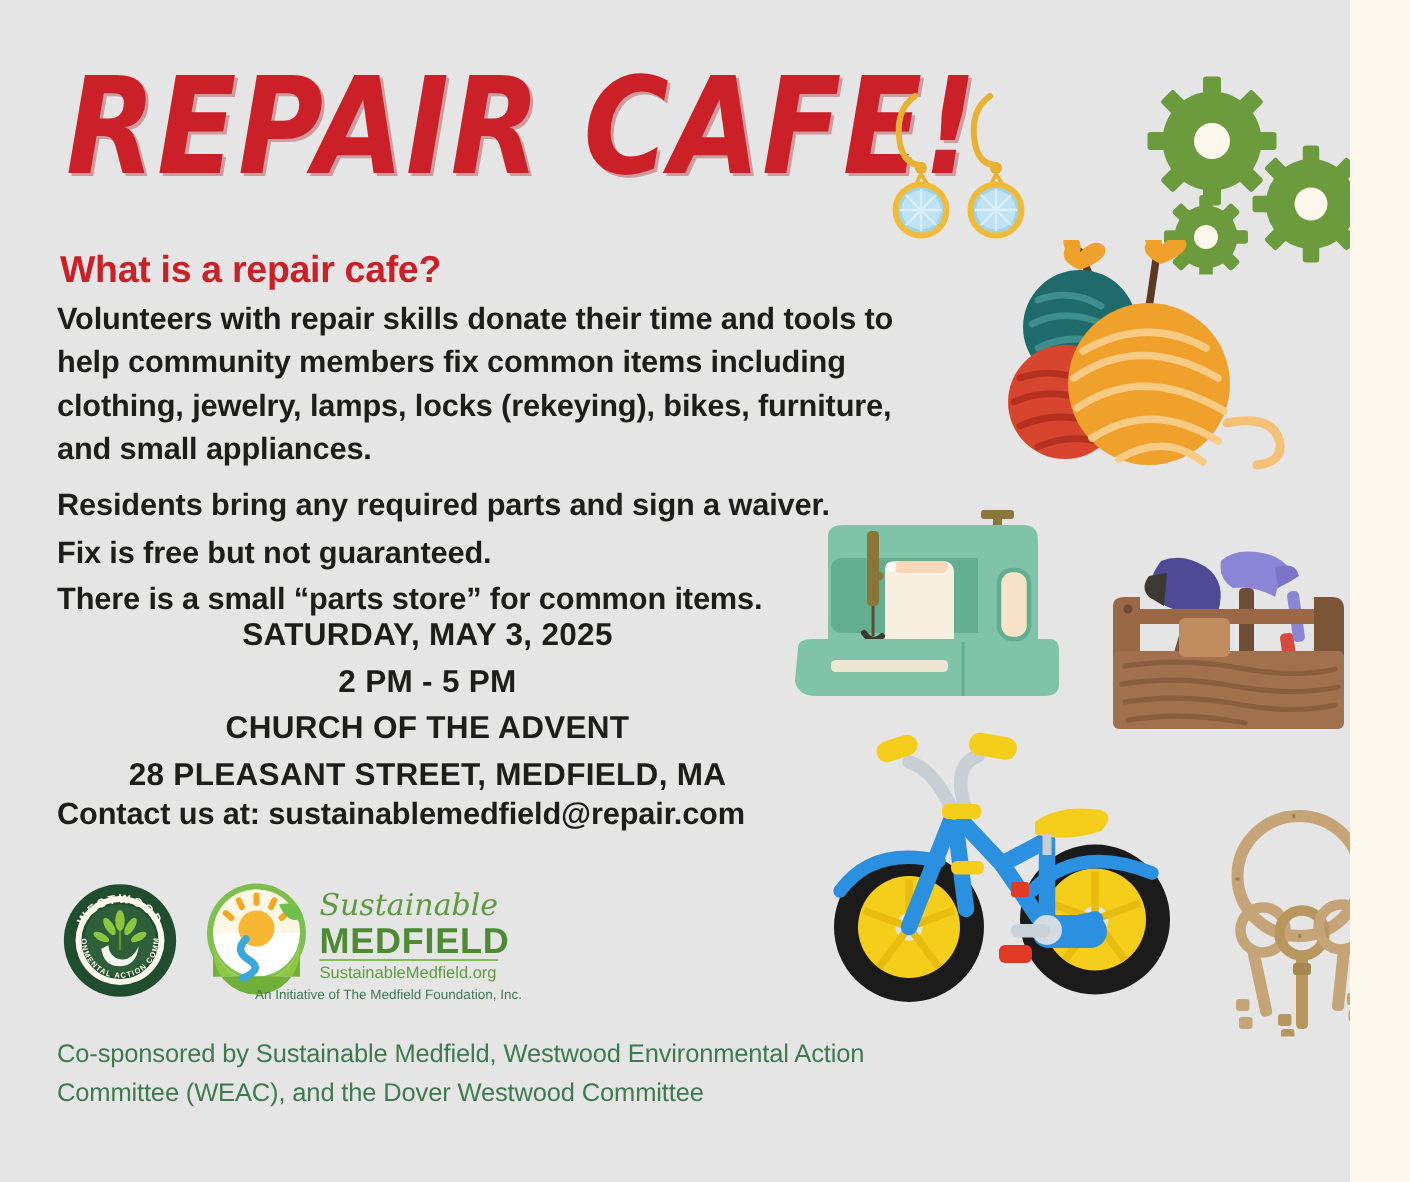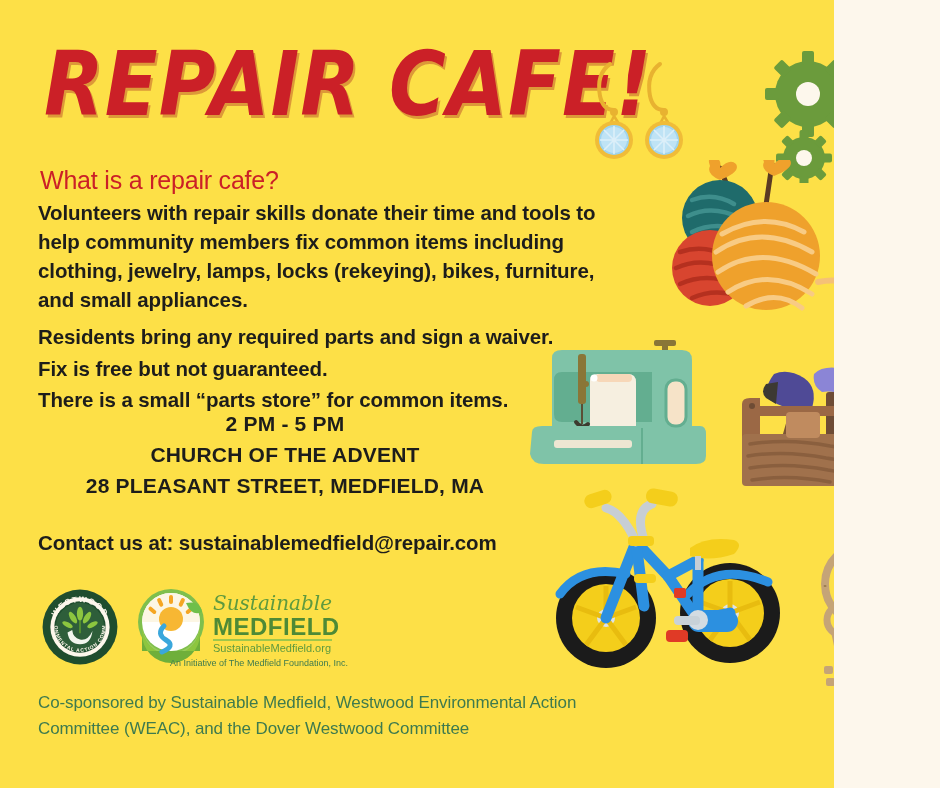--- a/index.html
+++ b/index.html
@@ -6,23 +6,23 @@
   html, body {
     margin: 0;
     padding: 0;
     background: #FDF7EC;
   }
   body {
     font-family: "Liberation Sans", sans-serif;
   }
   #poster {
     position: relative;
-    width: 834px;
+    width: 900px;
     height: 788px;
-    background: #fde047;
+    background: #e5e5e5;
     overflow: hidden;
   }
 
   
   .title {
     position: absolute;
     left: 44px;
     top: 42px;
     font-size: 76px;
     line-height: 0.95;
@@ -34,21 +34,21 @@
     transform: scaleY(1.18) scaleX(1.02);
     transform-origin: left top;
     text-shadow: 2px 2px 0 rgba(160,20,28,0.35);
     white-space: nowrap;
   }
   .subhead {
     position: absolute;
     left: 40px;
     top: 166px;
     font-size: 25px;
-    font-weight: normal;
+    font-weight: bold;
     color: #CB2027;
     letter-spacing: -0.2px;
   }
   .body-block {
     position: absolute;
     left: 38px;
     top: 198px;
     width: 560px;
     color: #1d1d1b;
     font-size: 20.5px;
@@ -132,20 +132,21 @@
   <div class="subhead">What is a repair cafe?</div>
 
   <div class="body-block">
     <p class="para">Volunteers with repair skills donate their time and tools to help community members fix common items including clothing, jewelry, lamps, locks (rekeying), bikes, furniture, and small appliances.</p>
     <p>Residents bring any required parts and sign a waiver.</p>
     <p>Fix is free but not guaranteed.</p>
     <p>There is a small “parts store” for common items.</p>
   </div>
 
   <div class="event">
+    <div>SATURDAY, MAY 3, 2025</div>
     <div>2 PM - 5 PM</div>
     <div>CHURCH OF THE ADVENT</div>
     <div>28 PLEASANT STREET, MEDFIELD, MA</div>
   </div>
 
   <div class="contact">Contact us at: sustainablemedfield@repair.com</div>
 
   <div class="logos">
 
     <svg class="weac" viewBox="0 0 100 100">

